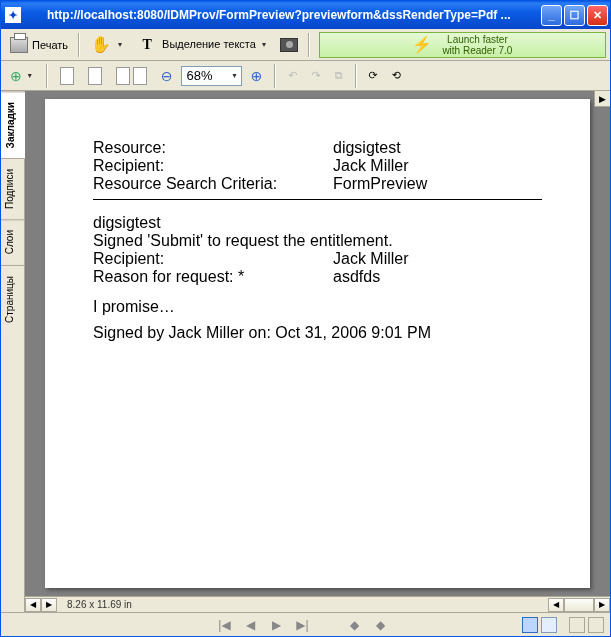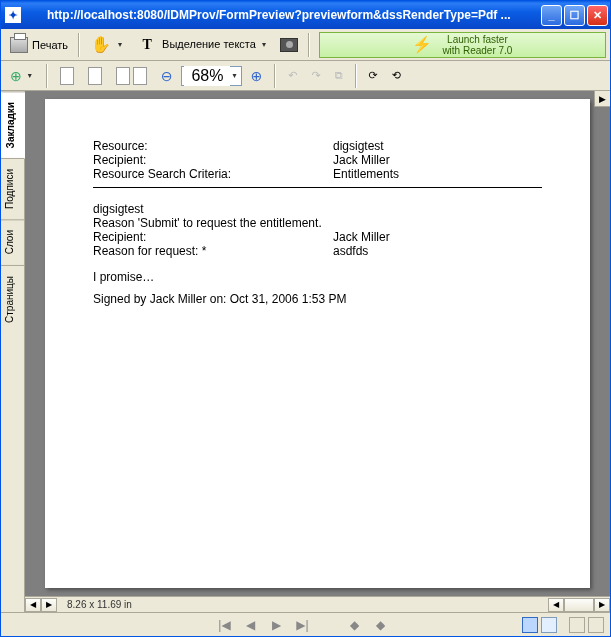--- a/index.html
+++ b/index.html
@@ -119,22 +119,22 @@
     display: flex;
     align-items: center;
     border: 1px solid #7f9db9;
     background: #fff;
     height: 20px;
     padding: 0 2px;
   }
   .zoom-box input {
     border: none;
     width: 46px;
-    font-size: 16px;
-    text-align: center;
+    font-size: 13px;
+    text-align: left;
     outline: none;
   }
   .content-area {
     flex: 1;
     display: flex;
     background: #7f7f7f;
     overflow: hidden;
     position: relative;
   }
   .side-tabs {
@@ -166,21 +166,21 @@
     position: relative;
     overflow: hidden;
   }
   .page {
     background: #fff;
     width: 100%;
     height: 100%;
     box-shadow: 2px 2px 4px rgba(0,0,0,0.4);
     padding: 40px 48px;
     font-family: Arial, sans-serif;
-    font-size: 12px;
+    font-size: 16px;
     color: #000;
     position: relative;
   }
   .page-row { display: flex; }
   .page-row .lbl { width: 240px; }
   .page-hr { border: none; border-top: 1px solid #000; margin: 6px 0 14px; }
   .corner-scroll {
     position: absolute;
     top: 0; right: 0;
     width: 16px; height: 16px;
@@ -346,37 +346,37 @@
         <div class="page-row">
             <span class="lbl">Resource:</span>
             <span>digsigtest</span>
           </div>
         <div class="page-row">
             <span class="lbl">Recipient:</span>
             <span>Jack Miller</span>
           </div>
         <div class="page-row">
             <span class="lbl">Resource Search Criteria:</span>
-            <span>Entitlements</span>
+            <span>FormPreview</span>
           </div>
         <hr class="page-hr">
         <div>digsigtest</div>
-        <div>Reason 'Submit' to request the entitlement.</div>
+        <div>Signed 'Submit' to request the entitlement.</div>
         <div class="page-row">
             <span class="lbl">Recipient:</span>
             <span>Jack Miller</span>
           </div>
         <div class="page-row">
             <span class="lbl">Reason for request: *</span>
             <span>asdfds</span>
           </div>
         <div style="height:12px"></div>
         <div>I promise…</div>
         <div style="height:8px"></div>
-        <div>Signed by Jack Miller on: Oct 31, 2006 1:53 PM</div>
+        <div>Signed by Jack Miller on: Oct 31, 2006 9:01 PM</div>
       </div>
     </div>
     <div class="bot-scroll">
       <div class="scroll-btn">◀</div>
       <div class="scroll-btn">▶</div>
       <span class="page-dims">8.26 x 11.69 in</span>
       <div style="flex:1"></div>
       <div class="scroll-btn">◀</div>
       <div style="width:30px;height:14px;background:linear-gradient(#fdfdfb,#ece9d8);border:1px solid #aca899;"></div>
       <div class="scroll-btn">▶</div>

